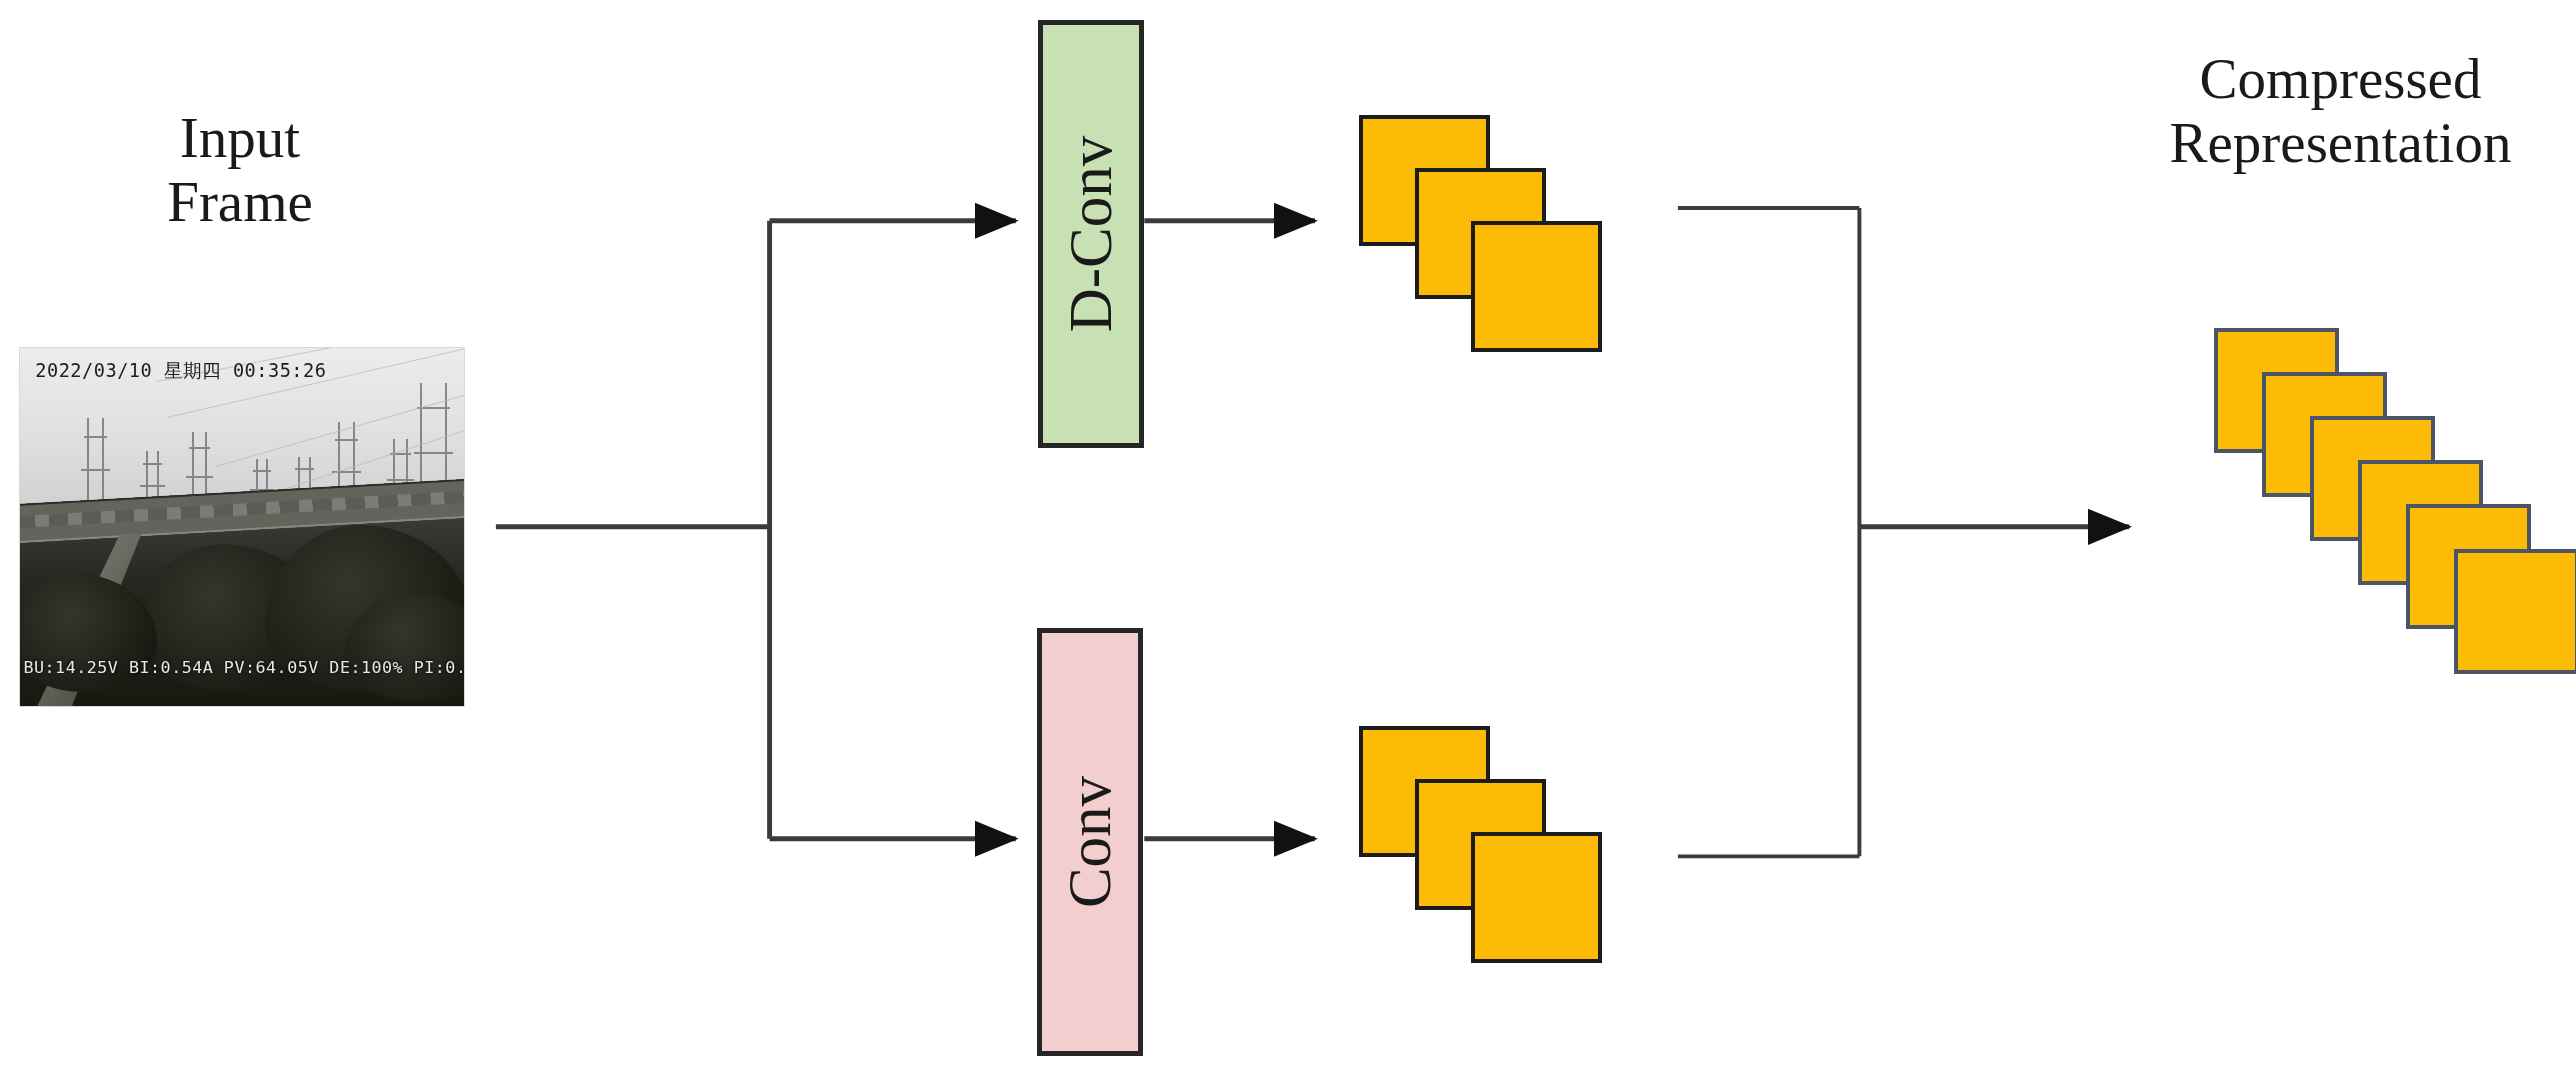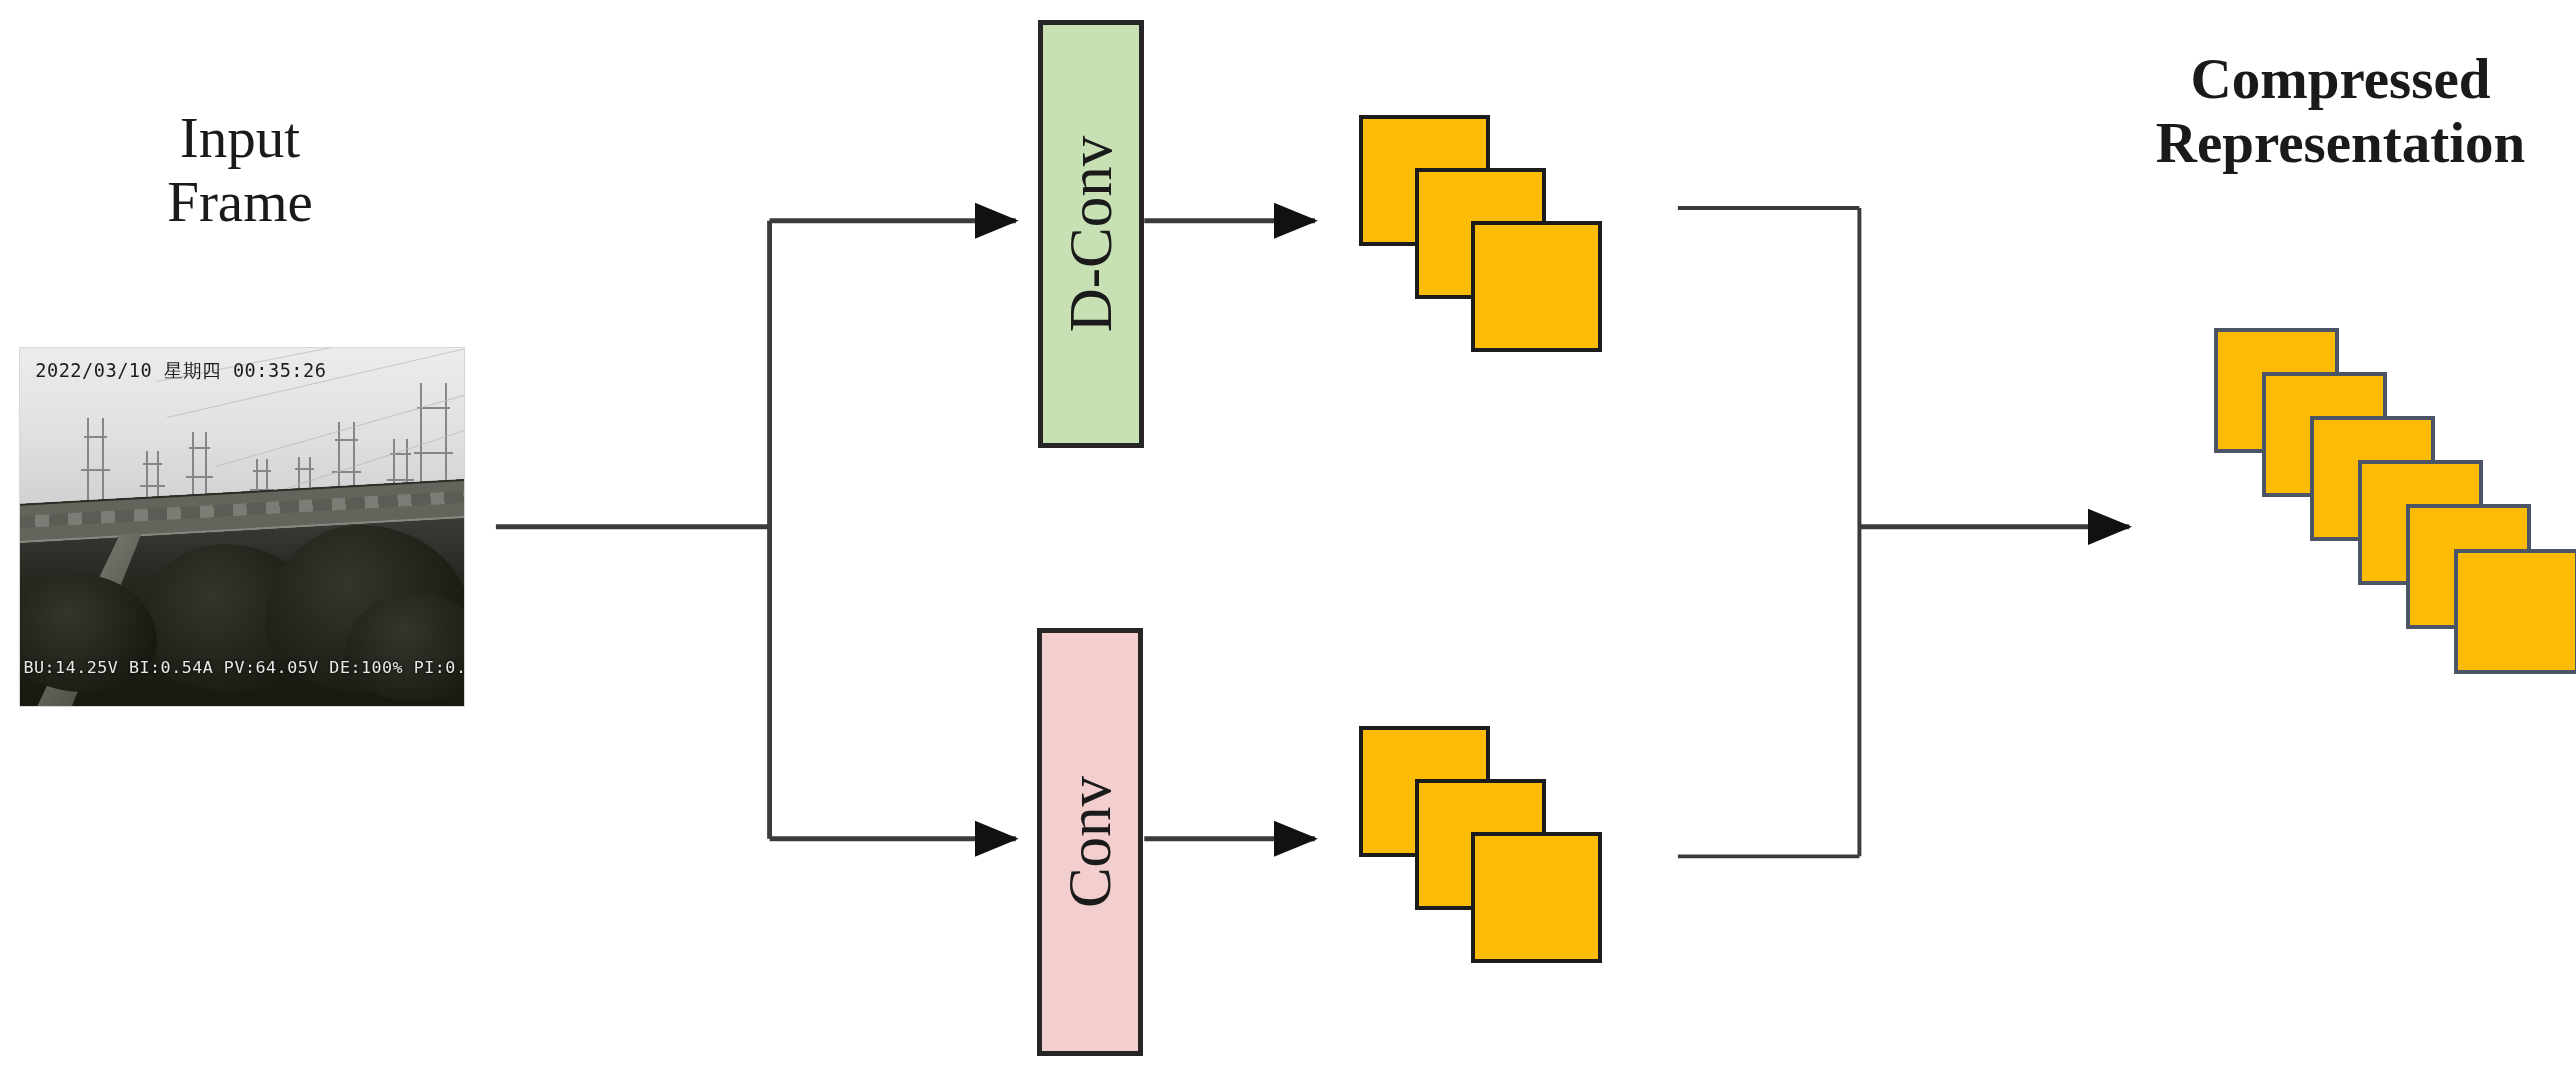--- a/index.html
+++ b/index.html
@@ -33,21 +33,20 @@
     left: 29px;
     top: 106px;
     width: 422px;
     font-size: 57px;
   }
   #compressed-label {
     left: 2110px;
     top: 47px;
     width: 461px;
     font-size: 57px;
-    font-weight: bold;
   }
 
   
   #input-frame-photo {
     position: absolute;
     left: 19.6px;
     top: 348px;
     width: 444px;
     height: 358px;
     overflow: hidden;

